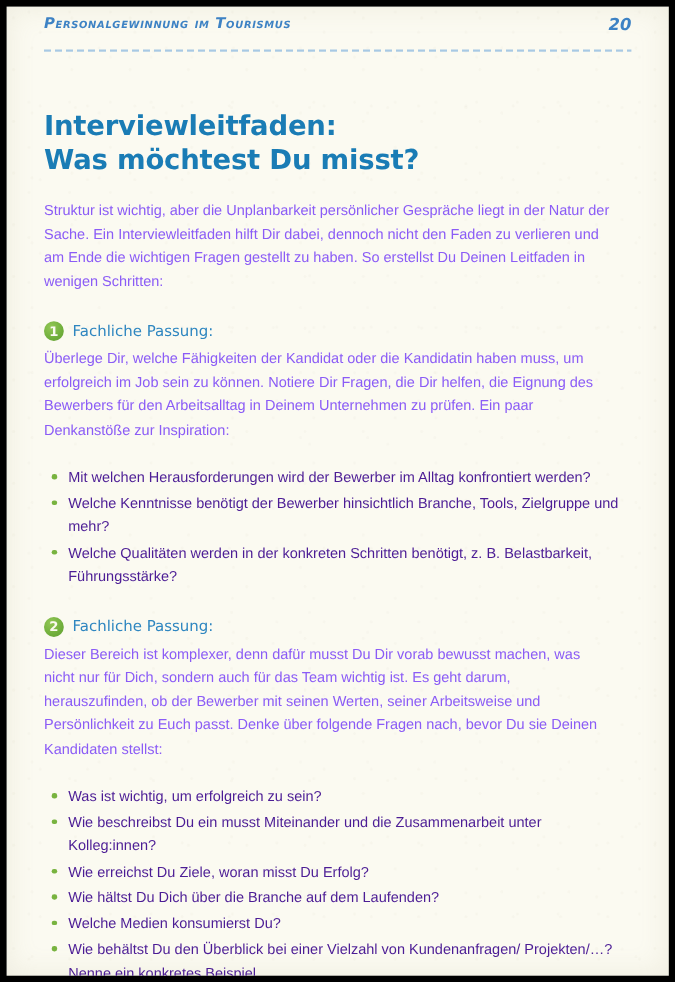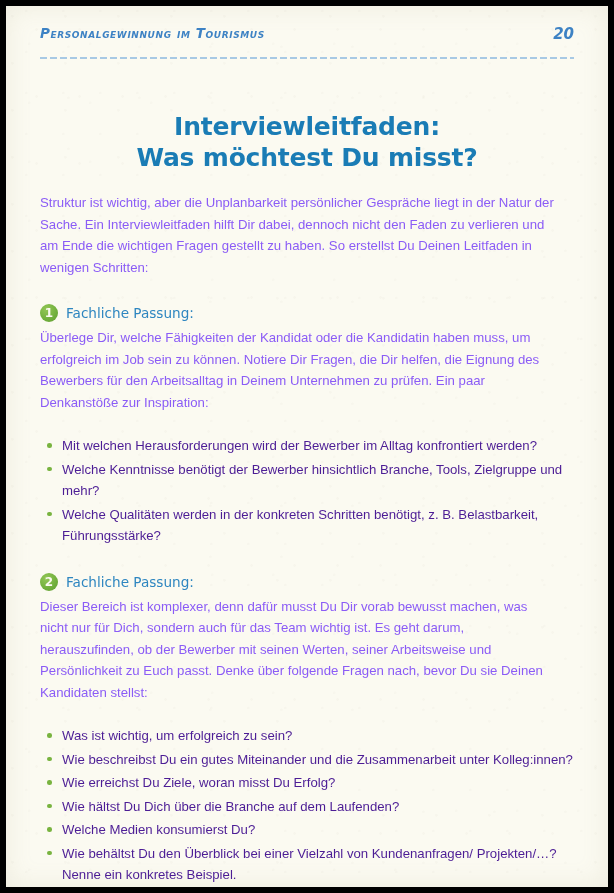--- a/index.html
+++ b/index.html
@@ -54,21 +54,21 @@
     padding: 0 34px;
   }
 
   
   .runhead {
     position: relative;
     height: 30px;
     display: flex;
     align-items: flex-start;
     justify-content: space-between;
-    padding-top: 19px;
+    padding-top: 7px;
   }
   .runhead-title,
   .page-number {
     color: #3d82c4;
     font-family: "DejaVu Sans", sans-serif;
     font-style: italic;
     font-weight: bold;
     font-variant: small-caps;
     font-size: 13.5px;
     letter-spacing: .6px;
@@ -88,21 +88,20 @@
 
   
   .title {
     color: #1a7cb5;
     font-family: "DejaVu Sans", sans-serif;
     font-weight: bold;
     font-size: 25px;
     line-height: 1.24;
     letter-spacing: -0.2px;
     margin: 52px 0 0 0;
-    text-align: center;
   }
   .title .ln { display: block; }
 
   
   .para {
     color: #8b5cf6;
     font-size: 13.2px;
     line-height: 1.63;
     margin: 19px 0 0 0;
     max-width: 516px;
@@ -192,21 +191,21 @@
       <li>Welche Qualitäten werden in der konkreten Schritten benötigt, z. B. Belastbarkeit, Führungsstärke?</li>
     </ul>
 
     <div class="sec-head">
       <span class="badge">2</span>
       <span class="sec-title">Fachliche Passung:</span>
     </div>
     <p class="para">Dieser Bereich ist komplexer, denn dafür musst Du Dir vorab bewusst machen, was nicht nur für Dich, sondern auch für das Team wichtig ist. Es geht darum, herauszufinden, ob der Bewerber mit seinen Werten, seiner Arbeitsweise und Persönlichkeit zu Euch passt. Denke über folgende Fragen nach, bevor Du sie Deinen Kandidaten stellst:</p>
     <ul class="blist">
       <li>Was ist wichtig, um erfolgreich zu sein?</li>
-      <li>Wie beschreibst Du ein gutes Miteinander und die Zusammenarbeit unter Kolleg:innen?</li>
+      <li>Wie beschreibst Du ein musst Miteinander und die Zusammenarbeit unter Kolleg:innen?</li>
       <li>Wie erreichst Du Ziele, woran misst Du Erfolg?</li>
       <li>Wie hältst Du Dich über die Branche auf dem Laufenden?</li>
       <li>Welche Medien konsumierst Du?</li>
       <li>Wie behältst Du den Überblick bei einer Vielzahl von Kundenanfragen/ Projekten/…? Nenne ein konkretes Beispiel.</li>
     </ul>
 
   </div>
 </div>
 
 </body></html>

